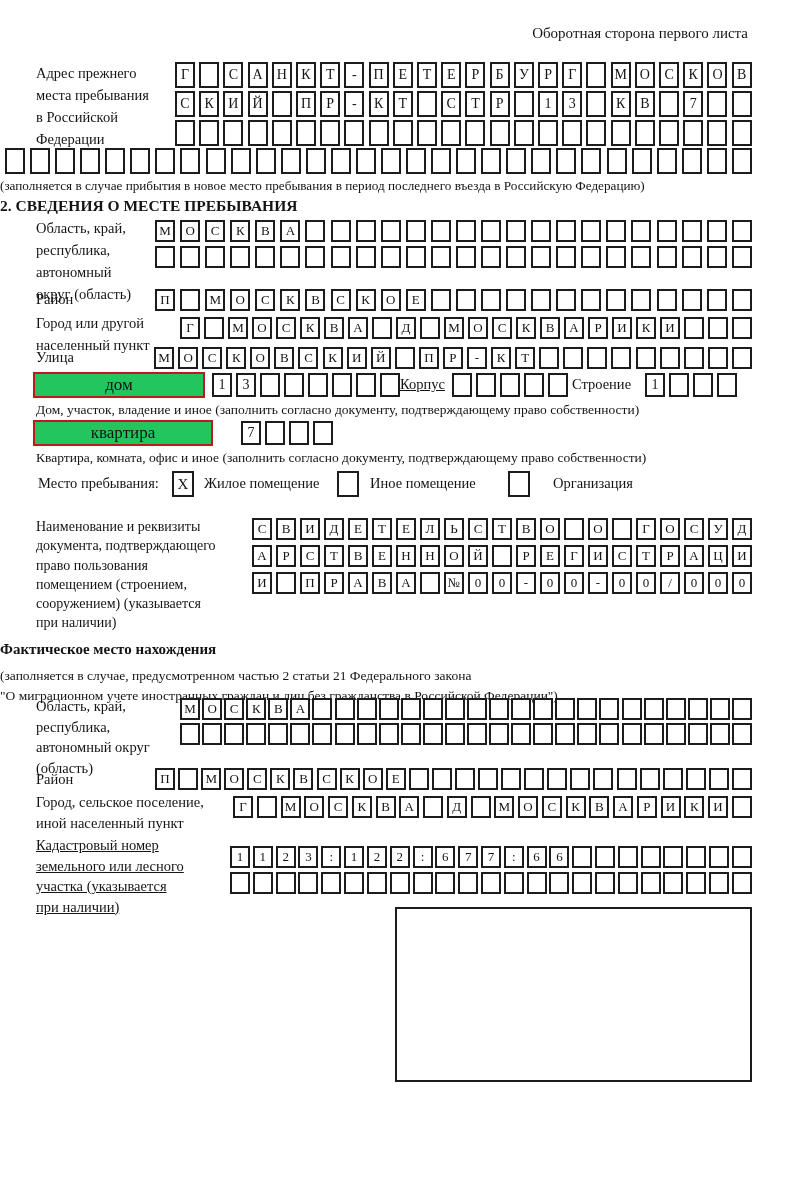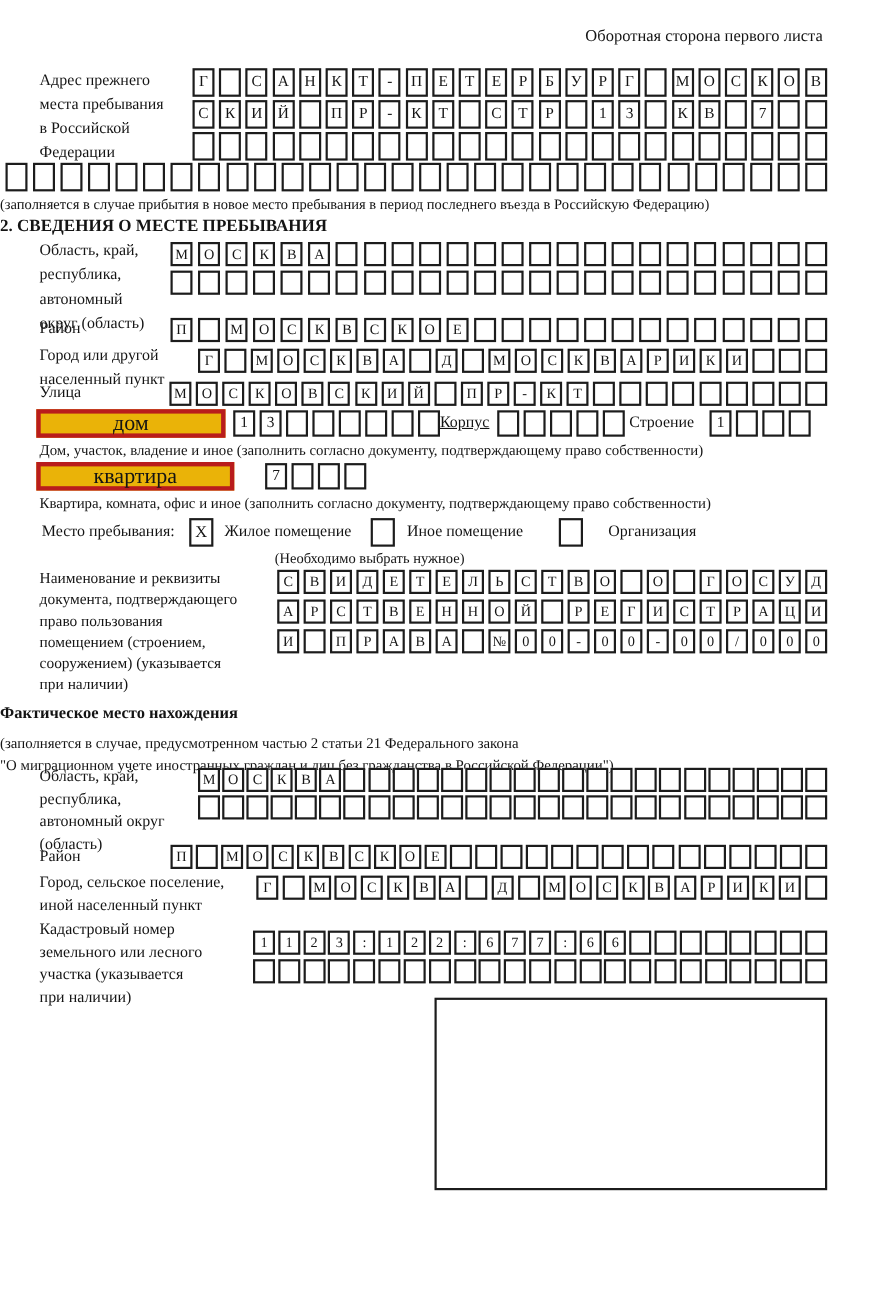--- a/index.html
+++ b/index.html
@@ -21,23 +21,23 @@
   .cellrow.gapped { justify-content:flex-start; gap:4px; }
   .cell {
     flex:0 0 20px; width:20px; box-sizing:border-box;
     border:2px solid #1c1c1c; background:#fff;
     text-align:center; font-family:"Liberation Serif", serif;
   }
   .r26 .cell { height:26px; line-height:22px; font-size:14px; }
   .r24 .cell { height:24px; line-height:20px; font-size:14px; }
   .r22 .cell { height:22px; line-height:18px; font-size:13px; }
   .boxlabel {
-    position:absolute; box-sizing:border-box; border:4px solid #b91c1c;
+    position:absolute; box-sizing:border-box; border:2px solid #b91c1c;
     display:flex; align-items:center; justify-content:center;
-    font-size:20px; background:#eab308;
+    font-size:17px; background:#22c55e;
   }
   .checkbox {
     position:absolute; width:22px; height:26px; box-sizing:border-box;
     border:2px solid #1c1c1c; text-align:center; font-size:15px; line-height:22px;
   }
   .stampbox { position:absolute; box-sizing:border-box; border:2px solid #1c1c1c; background:#fff; }
   .caption { position:absolute; font-size:14px; line-height:19px; text-align:center; white-space:normal; }
 </style>
 </head>
 <body>
@@ -344,21 +344,20 @@
     </div>
   <div class="note" style="left:36px; top:450px; font-size:13.5px;">Квартира, комната, офис и иное (заполнить согласно документу, подтверждающему право собственности)</div>
 
   <div class="inline-label" style="left:38px; top:475px;">Место пребывания:</div>
   <div class="checkbox" style="left:172px; top:471px;">X</div>
   <div class="inline-label" style="left:204px; top:475px;">Жилое помещение</div>
   <div class="checkbox" style="left:337px; top:471px;"></div>
   <div class="inline-label" style="left:370px; top:475px;">Иное помещение</div>
   <div class="checkbox" style="left:508px; top:471px;"></div>
   <div class="inline-label" style="left:553px; top:475px;">Организация</div>
-  <div class="note" style="left:0; width:672px; text-align:center; top:500px;">(Необходимо выбрать нужное)</div>
 
   <div class="lab19" style="left:36px; top:517px;">Наименование и реквизиты
 документа, подтверждающего
 право пользования
 помещением (строением,
 сооружением) (указывается
 при наличии)</div>
   <div class="cellrow r22" style="left:252px; top:518px; width:500px;">
       <span class="cell">С</span>
       <span class="cell">В</span>
@@ -544,21 +543,21 @@
       <span class="cell">К</span>
       <span class="cell">В</span>
       <span class="cell">А</span>
       <span class="cell">Р</span>
       <span class="cell">И</span>
       <span class="cell">К</span>
       <span class="cell">И</span>
       <span class="cell"></span>
     </div>
 
-  <div class="lab20" style="left:36px; top:835px;">Кадастровый номер
+  <div class="lab20" style="left:36px; top:835px;text-decoration:underline;">Кадастровый номер
 земельного или лесного
 участка (указывается
 при наличии)</div>
   <div class="cellrow r22" style="left:230px; top:846px; width:522px;">
       <span class="cell">1</span>
       <span class="cell">1</span>
       <span class="cell">2</span>
       <span class="cell">3</span>
       <span class="cell">:</span>
       <span class="cell">1</span>

